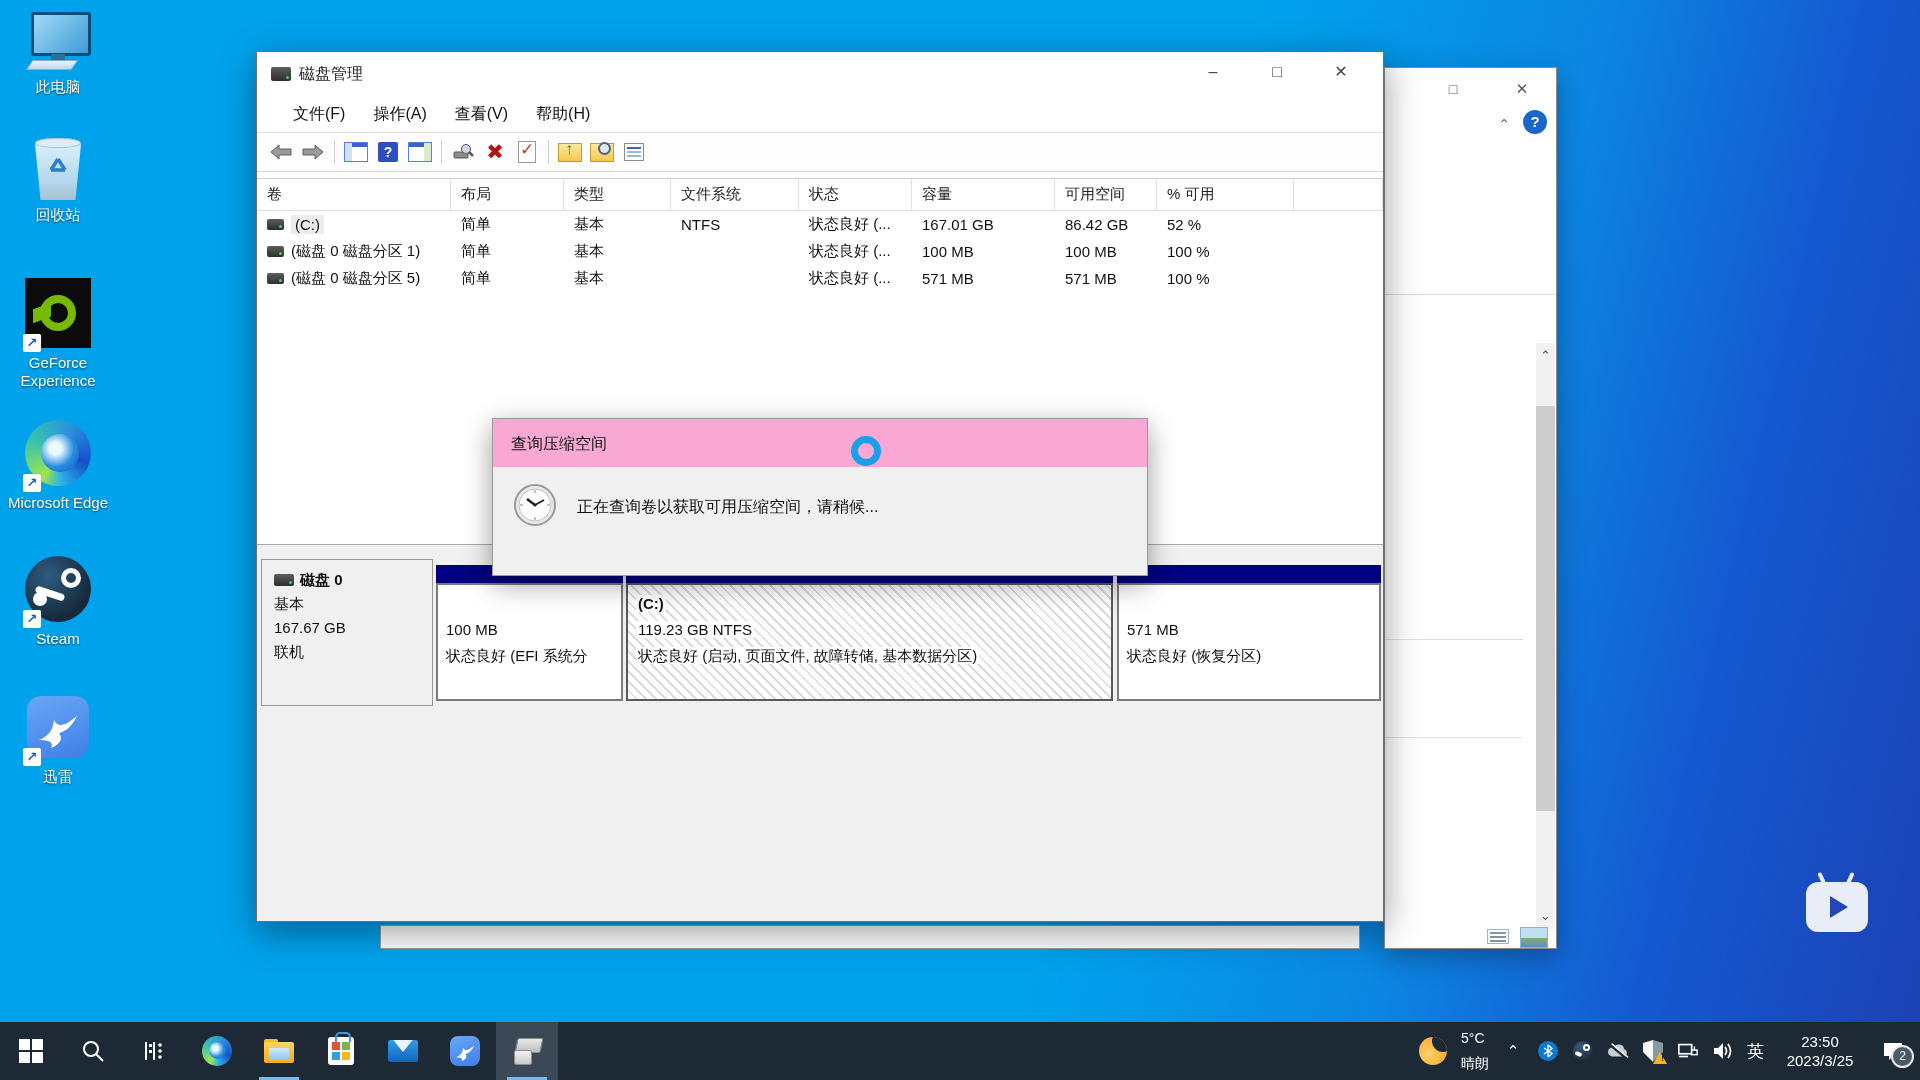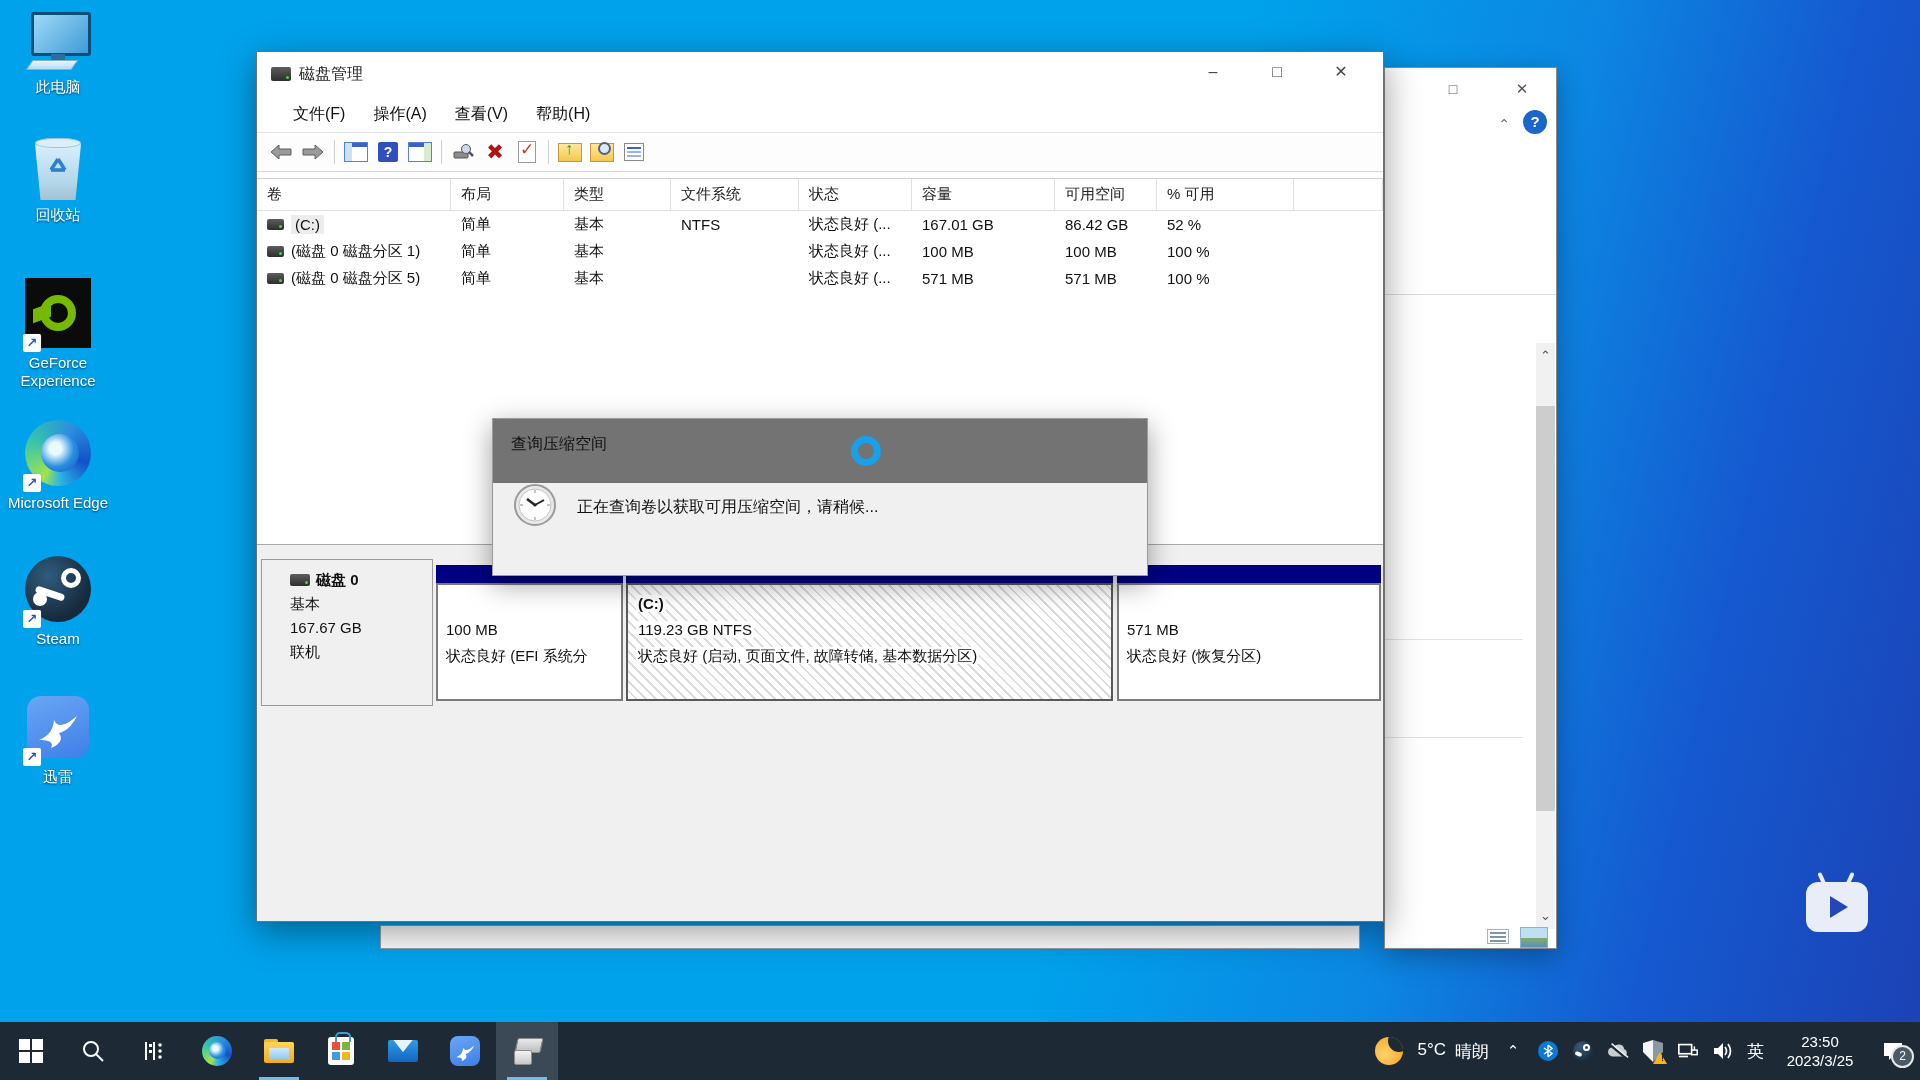--- a/index.html
+++ b/index.html
@@ -42,33 +42,33 @@
   .ldata{height:27px;}
   .ldata > div{padding-left:10px;white-space:nowrap;overflow:hidden;}
   .volcell{display:flex;align-items:center;gap:7px;}
   .drive-ic{display:inline-block;width:17px;height:11px;background:linear-gradient(#5d5d5d,#2e2e2e);
     border-radius:2px;position:relative;flex:0 0 auto;}
   .drive-ic::after{content:"";position:absolute;right:2px;bottom:2px;width:3px;height:3px;background:#46d24a;border-radius:50%;}
 
   
   .gview{position:absolute;left:0;top:493px;width:100%;height:376px;background:#f0f0f0;}
   .diskpanel{position:absolute;left:4px;top:14px;width:172px;height:147px;background:#f0f0f0;
-    border:1px solid #9a9a9a;box-sizing:border-box;padding:8px 0 0 28px;font-size:15px;color:#111;line-height:24px;}
+    border:1px solid #9a9a9a;box-sizing:border-box;padding:8px 0 0 12px;font-size:15px;color:#111;line-height:24px;}
   .partblock{position:absolute;top:14px;height:147px;}
   .pstripe{position:absolute;left:0;top:6px;width:100%;height:18px;background:#000082;}
   .pbox{position:absolute;left:0;top:24px;width:100%;height:118px;background:#fff;
     border:2px solid #7b7b7b;box-sizing:border-box;padding:6px 8px;font-size:15px;color:#111;line-height:26px;
     white-space:nowrap;overflow:hidden;}
   .pbox.hatch{background:repeating-linear-gradient(45deg,#ffffff 0 5px,#dcdcdc 5px 7px);border-color:#5a5a5a;}
   .pbox.hatch span{background:rgba(255,255,255,.9);padding:0 2px;}
 
   
   .dialog{position:absolute;left:492px;top:418px;width:656px;height:158px;background:#f0f0f0;
     border:1px solid #9b9b9b;box-shadow:0 8px 26px rgba(0,0,0,.38);box-sizing:border-box;z-index:40;}
-  .dialog .dtitle{position:absolute;left:0;top:0;width:100%;height:64px;background:#737373;text-decoration:underline;}
+  .dialog .dtitle{position:absolute;left:0;top:0;width:100%;height:48px;background:#f9a8d4;text-decoration:underline;}
   .dialog .dtitle span{position:absolute;left:18px;top:15px;font-size:16px;color:#111;}
   .spinner{position:absolute;left:358px;top:17px;width:16px;height:16px;border:7px solid #18a0e8;border-radius:50%;z-index:50;}
   .clockface{position:absolute;left:20px;top:64px;}
   .dmsg{position:absolute;left:84px;top:78px;font-size:16px;color:#111;}
 
   
   .expwin{position:absolute;left:1384px;top:67px;width:173px;height:882px;background:#fff;
     border:1px solid #8a8a8a;box-sizing:border-box;box-shadow:0 8px 26px rgba(0,0,0,.3);}
   .scrollbar{position:absolute;right:1px;top:275px;width:19px;height:586px;background:#f1f1f1;}
   .scrollbar .arr{position:absolute;left:0;width:19px;height:26px;color:#555;font-size:13px;text-align:center;line-height:26px;}
@@ -463,21 +463,21 @@
       </div>
       <div class="runline"></div>
     </div>
 
     <div class="tray">
       <div class="trayic" style="width:30px;height:30px;">
         <div style="width:28px;height:28px;border-radius:50%;background:radial-gradient(circle at 35% 60%,#ffd36b,#f59a1d);position:relative;overflow:hidden;">
           <div style="position:absolute;right:-7px;top:-7px;width:22px;height:22px;border-radius:50%;background:#1d2935;"></div>
         </div>
       </div>
-      <div style="font-size:17px;display:flex;gap:9px;">
+      <div style="font-size:14px;display:flex;gap:9px;flex-direction:column;">
         <span>5°C</span>
         <span>晴朗</span>
       </div>
       <div class="trayic" style="font-size:15px;color:#fff;">⌃</div>
       <div class="trayic">
         <div style="width:20px;height:20px;border-radius:50%;background:#0a7ad4;display:flex;align-items:center;justify-content:center;">
           <svg width="10" height="14" viewBox="0 0 10 14">
               <path d="M5 1 L5 13 M5 1 L9 4.5 L1 10 M5 13 L9 9.5 L1 4" stroke="#fff" stroke-width="1.4" fill="none"></path>
             </svg>
         </div>

